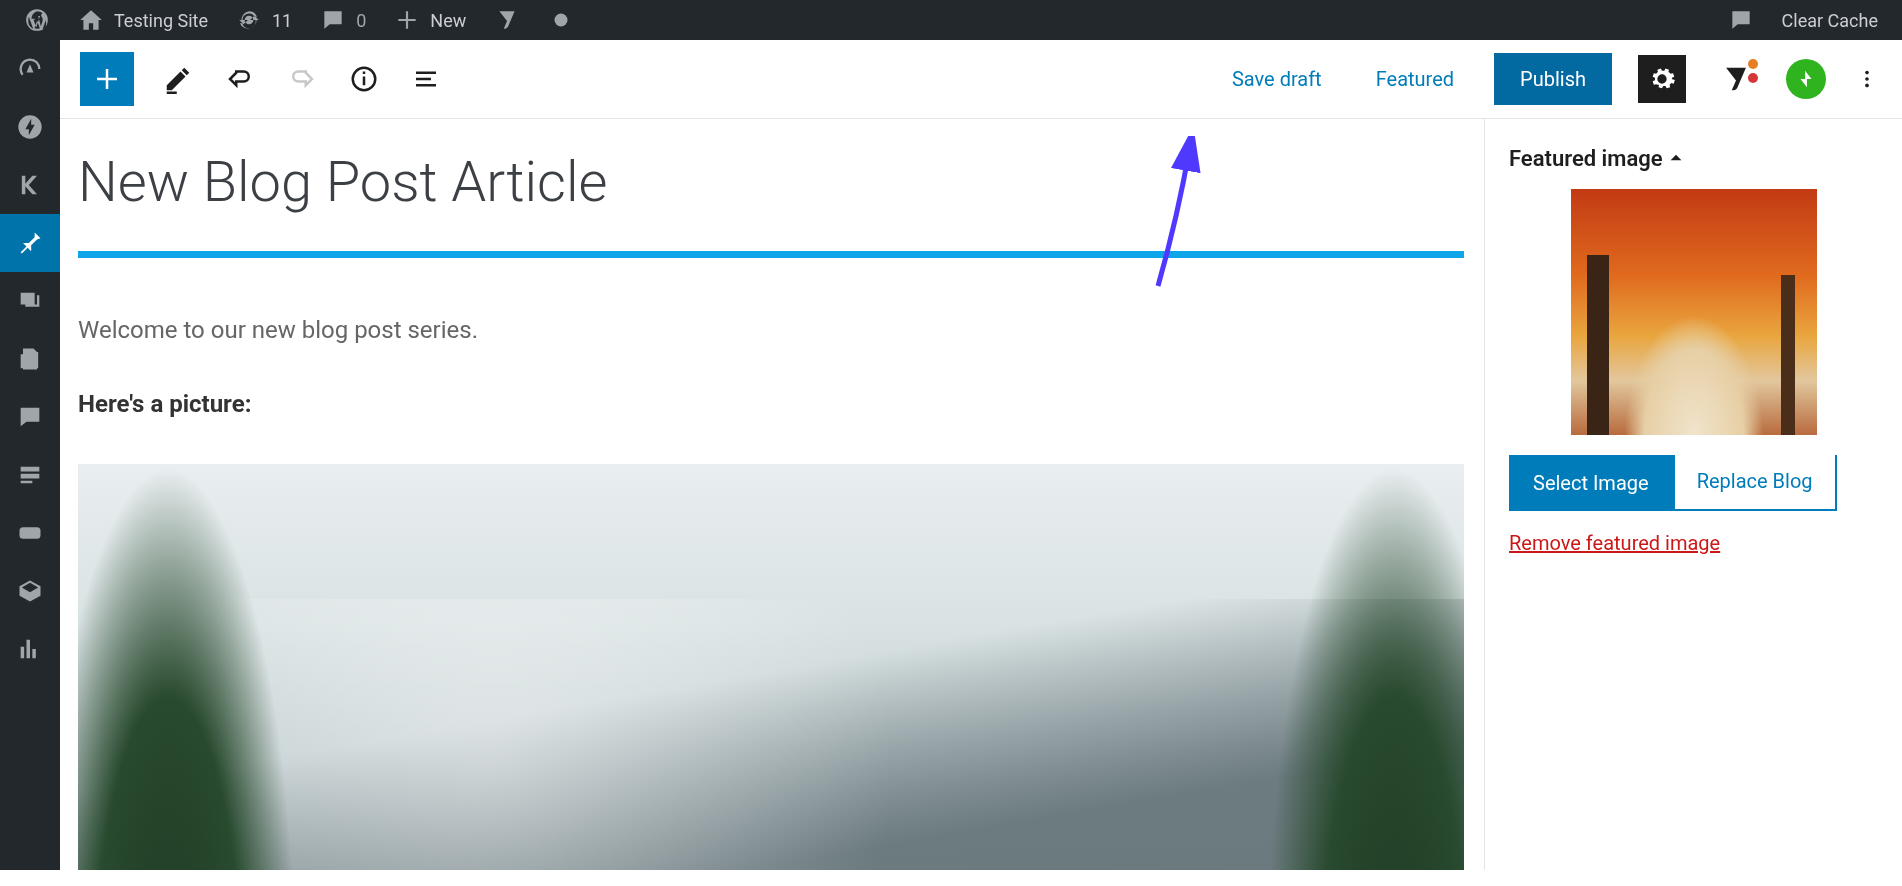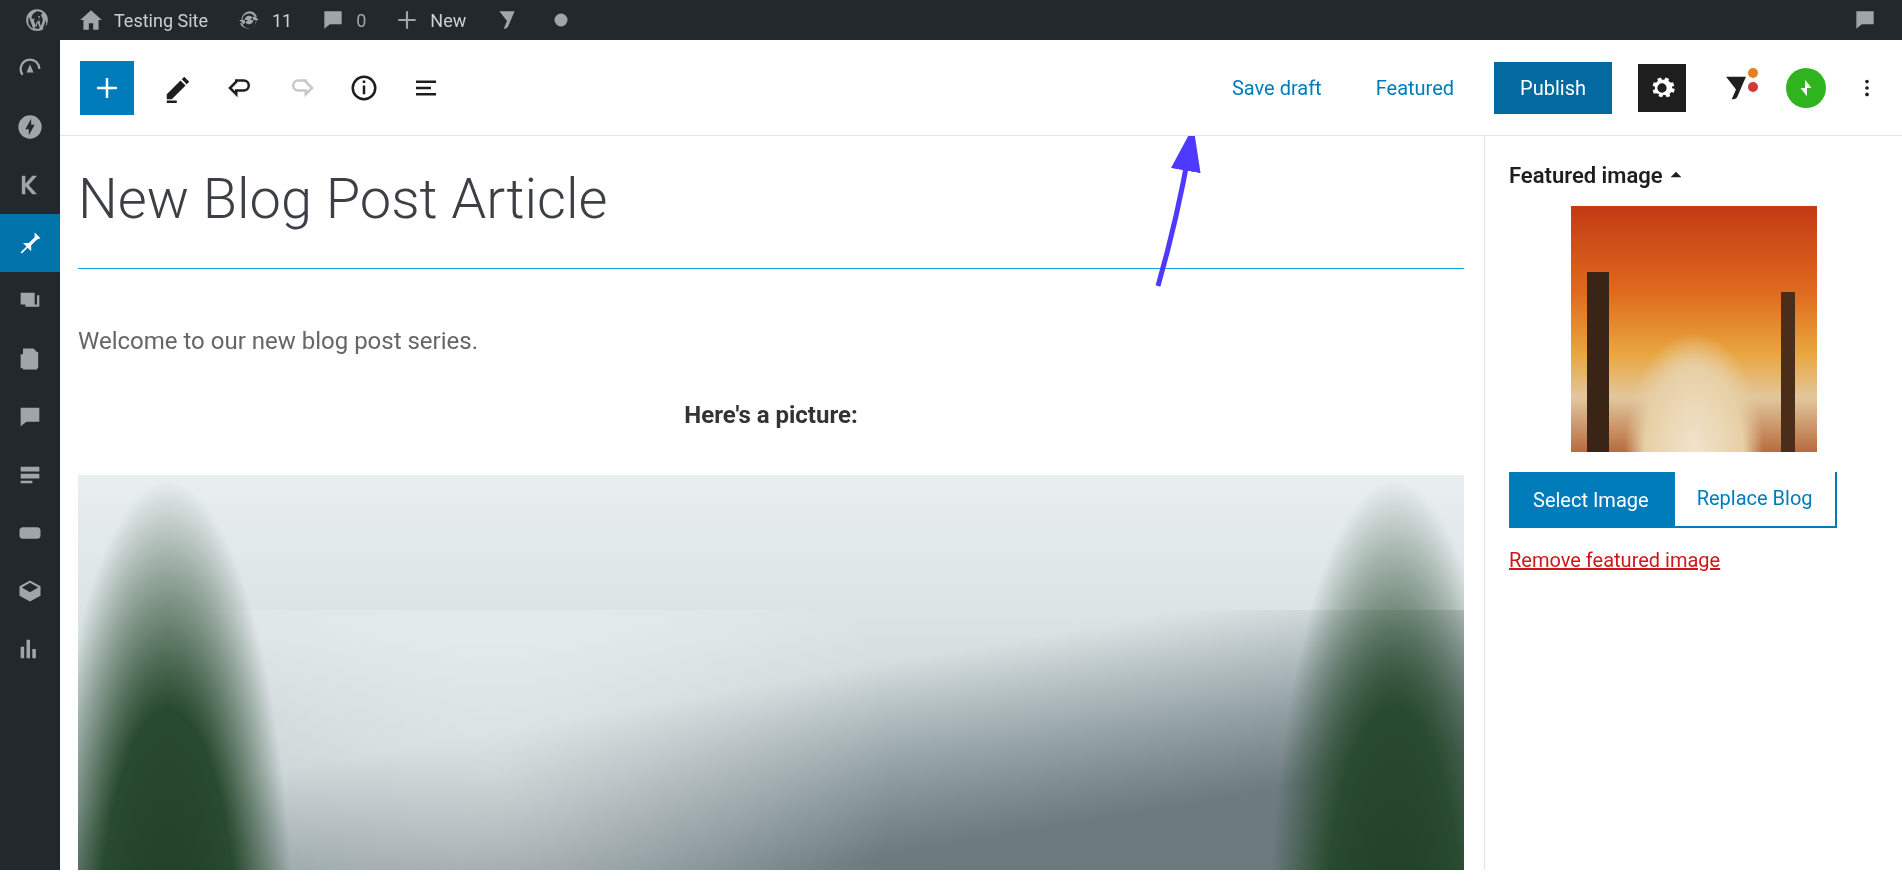--- a/index.html
+++ b/index.html
@@ -16,21 +16,21 @@
 .app { display: flex; height: calc(100% - 56px); }
 .sidebar { width: 60px; background: #23282d; display: flex; flex-direction: column; }
 .sidebar .sbitem { width: 60px; height: 58px; display: flex; align-items: center; justify-content: center; cursor: pointer; position: relative; }
 .sidebar .sbitem svg { fill: #a0a5aa; width: 28px; height: 28px; }
 .sidebar .sbitem.active { background: #0073aa; }
 .sidebar .sbitem.active svg { fill: #fff; }
 .sidebar .sbitem.active::after { content: ""; position: absolute; right: -9px; top: 50%; transform: translateY(-50%); border: 9px solid transparent; border-left-color: #0073aa; }
 
 
 .editor { flex: 1; display: flex; flex-direction: column; position: relative; }
-.topbar { height: 96px; border-bottom: 1px solid #e2e4e7; display: flex; align-items: center; padding: 0 20px; gap: 26px; }
+.topbar { height: 79px; border-bottom: 1px solid #e2e4e7; display: flex; align-items: center; padding: 0 20px; gap: 26px; }
 .btn-add { width: 54px; height: 54px; background: #007cba; display: flex; align-items: center; justify-content: center; cursor: pointer; }
 .btn-add svg { fill: #fff; width: 30px; height: 30px; }
 .tool-icon { width: 36px; height: 36px; display: flex; align-items: center; justify-content: center; cursor: pointer; }
 .tool-icon svg { width: 30px; height: 30px; fill: #1e1e1e; }
 .tool-icon.disabled svg { fill: #c6c8ca; }
 .topbar .sep { flex: 1; }
 .link-btn { color: #007cba; font-size: 20px; padding: 10px 14px; cursor: pointer; }
 .publish-btn { background: #0369a1; color: #fff; font-size: 20px; padding: 14px 26px; cursor: pointer; }
 .square-btn { width: 48px; height: 48px; display: flex; align-items: center; justify-content: center; cursor: pointer; }
 .square-btn.dark { background: #1e1e1e; }
@@ -39,23 +39,23 @@
 .jetpack-btn { width: 40px; height: 40px; border-radius: 50%; background: #2fb41f; display:flex; align-items:center; justify-content:center; }
 .more-btn { width:30px; height:48px; display:flex; align-items:center; justify-content:center; cursor:pointer; }
 
 .content-row { flex: 1; display: flex; overflow: hidden; }
 
 .canvas-wrap { flex: 1; overflow-y: scroll; position: relative; }
 .canvas-wrap::-webkit-scrollbar { width: 18px; }
 .canvas-wrap::-webkit-scrollbar-track { background: #f0f0f0; }
 .canvas-wrap::-webkit-scrollbar-thumb { background: #c1c5c9; }
 .canvas { padding: 30px 20px 30px 18px; }
-.post-title { font-size: 56px; font-weight: 300; color: #3c3f44; padding-bottom: 36px; border-bottom: 1px solid #0ea5e9; margin-bottom: 58px; }
+.post-title { font-size: 56px; font-weight: 300; color: #3c3f44; padding-bottom: 36px; border-bottom: 7px solid #0ea5e9; margin-bottom: 58px; }
 .para { font-size: 24px; color: #666; margin-bottom: 46px; }
-.para.bold { font-weight: 700; color: #333; text-align: center; }
+.para.bold { font-weight: 700; color: #333; }
 .content-image { width: 100%; height: 540px; background: linear-gradient(180deg, #e9eef0 0%, #d9e2e3 30%, #9aa9ad 100%); position: relative; overflow: hidden; margin-top: 30px; }
 
 
 .inspector { width: 418px; border-left: 1px solid #e2e4e7; display: flex; flex-direction: column; position: relative; }
 .panel-head { display: flex; align-items: center; padding: 26px 24px 18px 24px; cursor: pointer; }
 .panel-head h3 { font-size: 22px; font-weight: 600; color: #1e1e1e; }
 .panel-body { padding: 0 24px 24px 24px; display: flex; flex-direction: column; align-items: center; gap: 20px; }
 .thumb { width: 246px; height: 246px; background: linear-gradient(180deg, #c23a14 0%, #e06a1e 35%, #e9a63f 60%, #e2c79d 78%, #b86b3e 100%); position: relative; overflow: hidden; }
 .btn-row { align-self: flex-start; display:flex; flex-direction:row; gap:0; }
 .select-btn { background: #007cba; color: #fff; padding: 14px 22px; font-size: 20px; cursor: pointer; border:2px solid #007cba; }
@@ -119,20 +119,23 @@
   <div class="item">
     <svg viewBox="0 0 24 24">
         <circle cx="12" cy="12" r="6"></circle>
       </svg>
   </div>
   <div class="sep"></div>
   <div class="item">
     <svg viewBox="0 0 24 24">
         <path d="M4 4h16v12H9l-5 4z"></path>
       </svg>
+  </div>
+  <div class="item">
+    <span>Clear Cache</span>
   </div>
 </div>
 
 <div class="app">
 
   <div class="sidebar">
     <div class="sbitem">
         <svg viewBox="0 0 24 24">
           <path d="M12 3a9 9 0 00-7 14.6l1.4-1.4A7 7 0 1119 12h2A9 9 0 0012 3zm0 5l-3 7h6z"></path>
         </svg>

